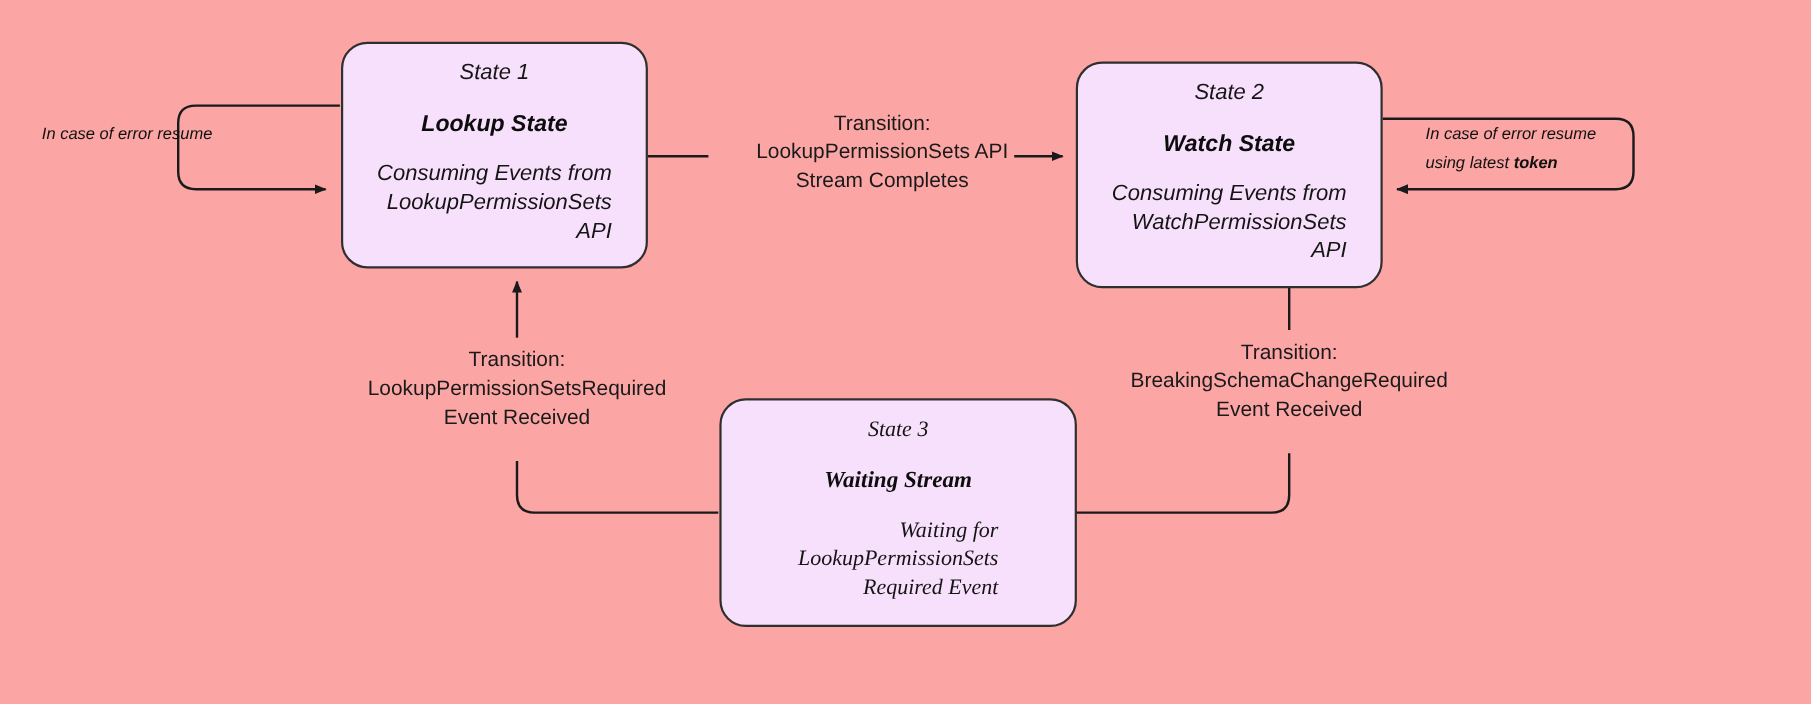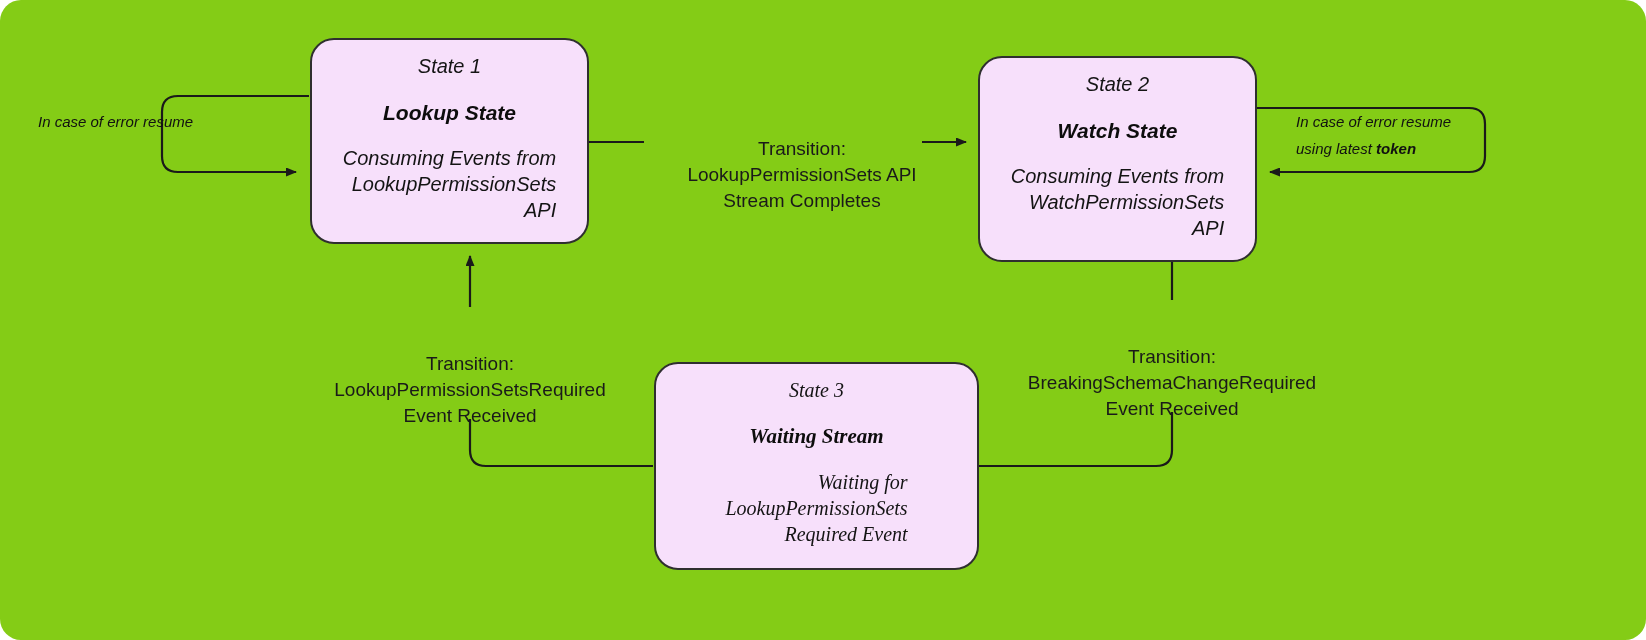--- a/index.html
+++ b/index.html
@@ -9,23 +9,22 @@
     background: #ffffff;
   }
   body {
     font-family: "Liberation Sans", sans-serif;
     color: #1a1a1a;
   }
   #canvas {
     position: relative;
     width: 1646px;
     height: 640px;
-    background: #84cc16;
+    background: #fca5a5;
     overflow: hidden;
-    border-radius: 21px;
   }
   svg.edges {
     position: absolute;
     left: 0;
     top: 0;
     width: 1646px;
     height: 640px;
     pointer-events: none;
   }
   .state-box {
@@ -65,21 +64,20 @@
     text-align: right;
   }
   .edge-label {
     position: absolute;
     font-size: 19px;
     line-height: 26px;
     text-align: center;
     color: #1a1a1a;
     white-space: pre-line;
     background: transparent;
-    margin-top: 36px;
   }
   .loop-label {
     position: absolute;
     font-style: italic;
     font-size: 15px;
     line-height: 27px;
     color: #111111;
   }
   .loop-label b {
     font-weight: bold;

